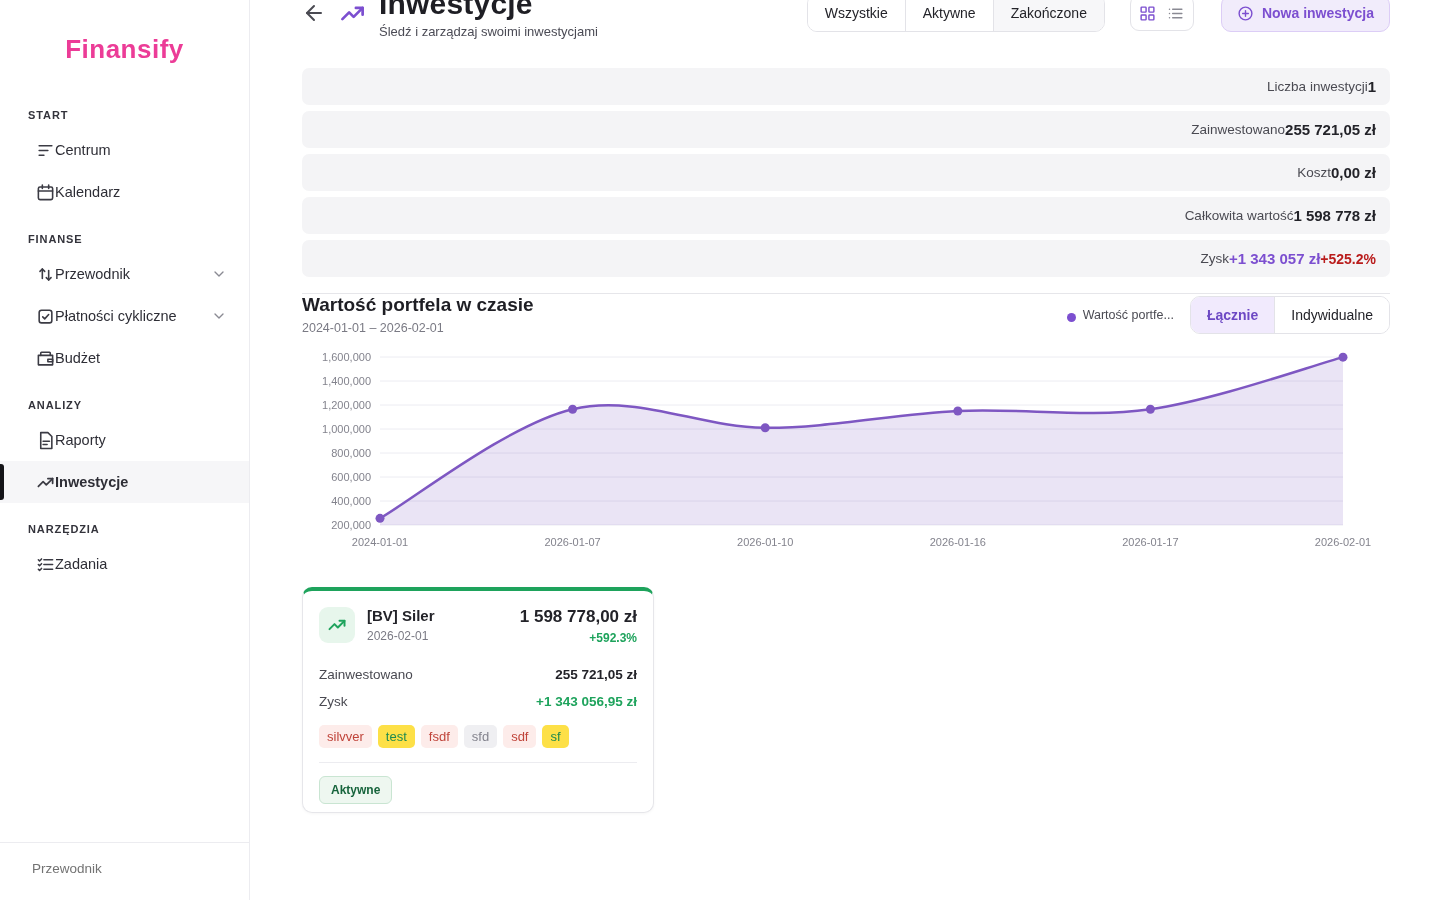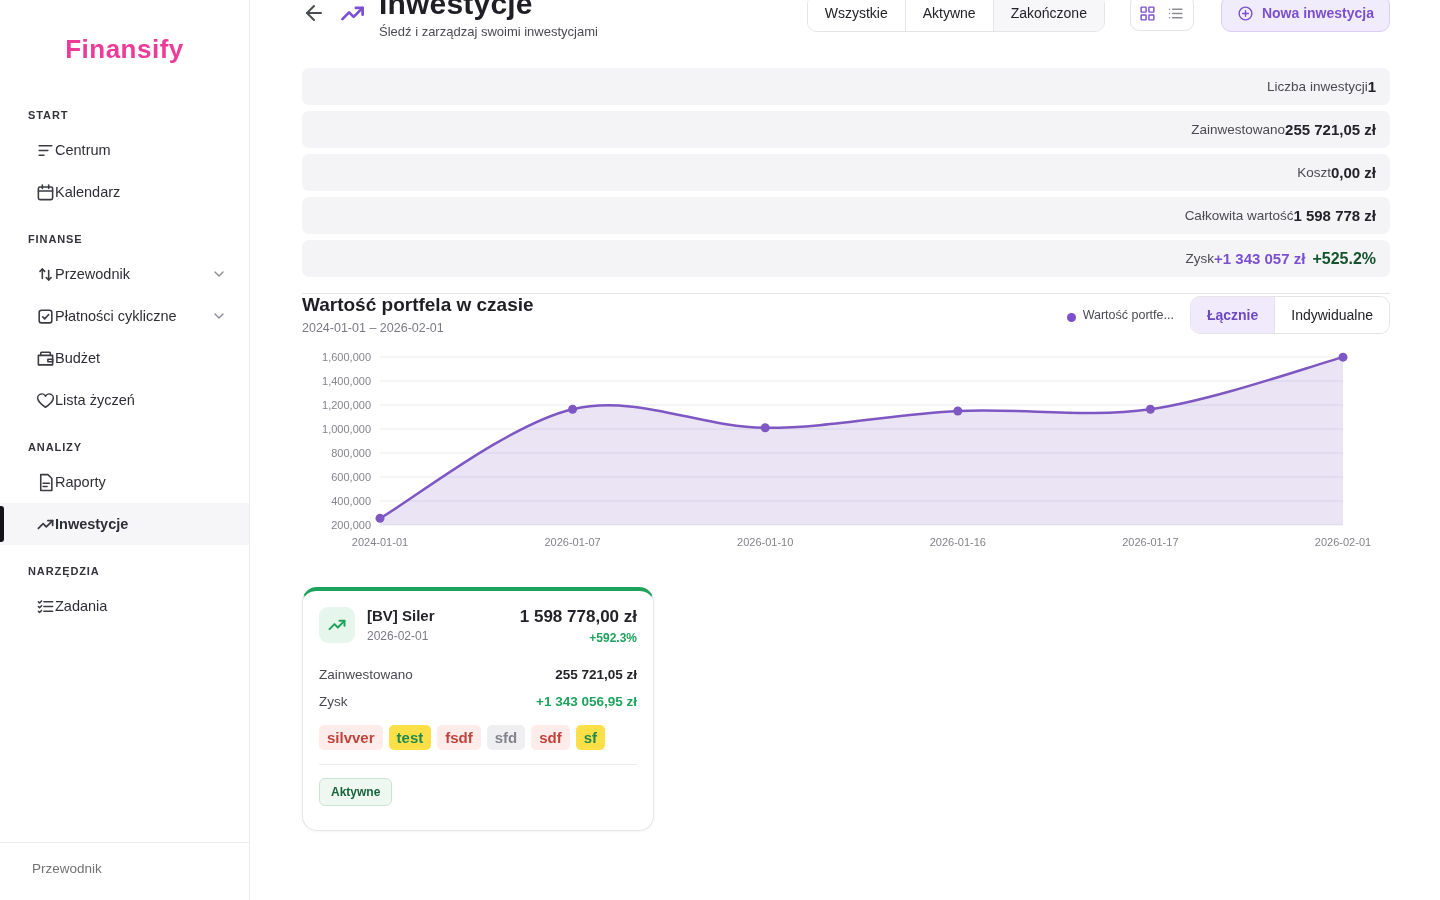--- a/index.html
+++ b/index.html
@@ -44,55 +44,55 @@
     border-radius:10px;padding:9px 15px;font-size:14px;font-weight:bold;cursor:pointer;margin-left:14px;white-space:nowrap}
   .new-btn svg{width:17px;height:17px}
 
   
   .summary{margin-top:24px}
   .srow{display:flex;justify-content:flex-end;align-items:center;background:#f4f4f6;border-radius:7px;
     height:37px;padding:0 14px;margin-bottom:6px}
   .srow .lab{font-size:13.5px;color:#4a4a52}
   .srow .val{font-size:15px;font-weight:bold;white-space:nowrap}
   .val.purple{color:#7c4fd0}
-  .pct{color:#14532d;font-size:16px;font-weight:bold;margin-left:7px}
+  .pct{color:#b91c1c;font-size:14px;font-weight:bold;margin-left:0}
 
   .divider{border:none;border-top:1px solid #e6e6ea;margin:16px 0 0}
 
   
   .chart-head{display:flex;align-items:center;}
   .chart-title{font-size:19px;font-weight:bold;color:#1e1e24}
   .chart-range{font-size:12.5px;color:#7a7a84;margin-top:5px}
   .legend{display:flex;align-items:flex-end;gap:7px;font-size:12.5px;color:#4a4a52;margin-left:auto;margin-right:16px}
   .legend-dot{width:9px;height:9px;border-radius:50%;background:#7c4fd0}
   .toggle{display:flex;border:1px solid #e3e3e8;border-radius:10px;overflow:hidden}
   .toggle-btn{padding:10px 16px;font-size:14px;background:#fff;cursor:pointer;color:#232329}
   .toggle-btn + .toggle-btn{border-left:1px solid #e3e3e8}
   .toggle-btn.active{background:#f1eafd;color:#6d49c4;font-weight:bold}
   .chart-svg{display:block;margin-top:14px}
   .chart-svg text{font-family:"Liberation Sans",sans-serif;font-size:11px;fill:#83838d}
 
   
   .inv-card{width:352px;margin-top:32px;background:#fff;border:1px solid #e6e6ea;border-top:4px solid #1ea35c;
-    border-radius:15px;padding:16px 0 20px;box-shadow:0 1px 3px rgba(0,0,0,.04);cursor:pointer}
+    border-radius:10px;padding:16px 0 4px;box-shadow:0 1px 3px rgba(0,0,0,.04);cursor:pointer}
   .card-head{display:flex;align-items:flex-start;gap:12px;padding:0 16px}
   .inv-icon{width:36px;height:36px;border-radius:9px;background:#e7f6ec;color:#1ea35c;display:flex;
     align-items:center;justify-content:center;flex:0 0 36px}
   .inv-icon svg{width:20px;height:20px}
   .inv-title{font-size:15px;font-weight:bold}
   .inv-date{font-size:12px;color:#7a7a84;margin-top:5px}
   .inv-values{margin-left:auto;text-align:right}
   .inv-value{font-size:17px;font-weight:bold;white-space:nowrap}
   .inv-change{font-size:12px;color:#1ea35c;font-weight:bold;margin-top:4px}
   .inv-rows{padding:0 16px;margin-top:16px}
   .inv-row{display:flex;justify-content:space-between;align-items:center;font-size:13.5px;color:#4a4a52;padding:6px 0}
   .inv-row .v{font-weight:bold;color:#232329;font-size:13.5px}
   .inv-row .v.green{color:#1ea35c}
   .tags{display:flex;gap:6px;flex-wrap:wrap;padding:0 16px;margin:10px 0 14px}
-  .tag{font-size:15px;padding:4px 8px;border-radius:5px;font-weight:bold}
+  .tag{font-size:13px;padding:4px 8px;border-radius:5px;font-weight:normal}
   .tag.danger{background:#fdecea;color:#c0443a}
   .tag.success{background:#fde047;color:#1f8a50}
   .tag.neutral{background:#efeff2;color:#84848e}
   .card-divider{height:1px;background:#ececf0;margin:0 16px}
   .status-row{padding:13px 16px 4px}
   .badge{display:inline-block;font-size:12px;font-weight:bold;color:#17643c;background:#eef7f0;
     border:1px solid #c9e5d2;border-radius:6px;padding:6px 11px}
 </style>
 </head>
 <body>
@@ -159,28 +159,20 @@
       </div>
       <div class="nav-item">
         <span class="icn">
           <svg viewBox="0 0 24 24" fill="none" stroke="currentColor" stroke-width="2" stroke-linecap="round" stroke-linejoin="round">
               <path d="M3 8h18v12H3z"></path>
               <path d="M6 8V5a1 1 0 0 1 1-1h10a1 1 0 0 1 1 1v3"></path>
               <path d="M15 13h6v3h-6z"></path>
             </svg>
         </span>
         <span>Budżet</span>
-      </div>
-      <div class="nav-item">
-        <span class="icn">
-          <svg viewBox="0 0 24 24" fill="none" stroke="currentColor" stroke-width="2" stroke-linecap="round" stroke-linejoin="round">
-              <path d="M12 20.5s-7.2-4.7-9.3-9.2A5.2 5.2 0 0 1 12 6.6a5.2 5.2 0 0 1 9.3 4.7c-2.1 4.5-9.3 9.2-9.3 9.2z"></path>
-            </svg>
-        </span>
-        <span>Lista życzeń</span>
       </div>
 
       <div class="section-title">ANALIZY</div>
       <div class="nav-item">
         <span class="icn">
           <svg viewBox="0 0 24 24" fill="none" stroke="currentColor" stroke-width="2" stroke-linecap="round" stroke-linejoin="round">
               <path d="M6 2h9l5 5v15H6z"></path>
               <line x1="9" y1="13" x2="17" y2="13"></line>
               <line x1="9" y1="17" x2="14" y2="17"></line>
             </svg>

